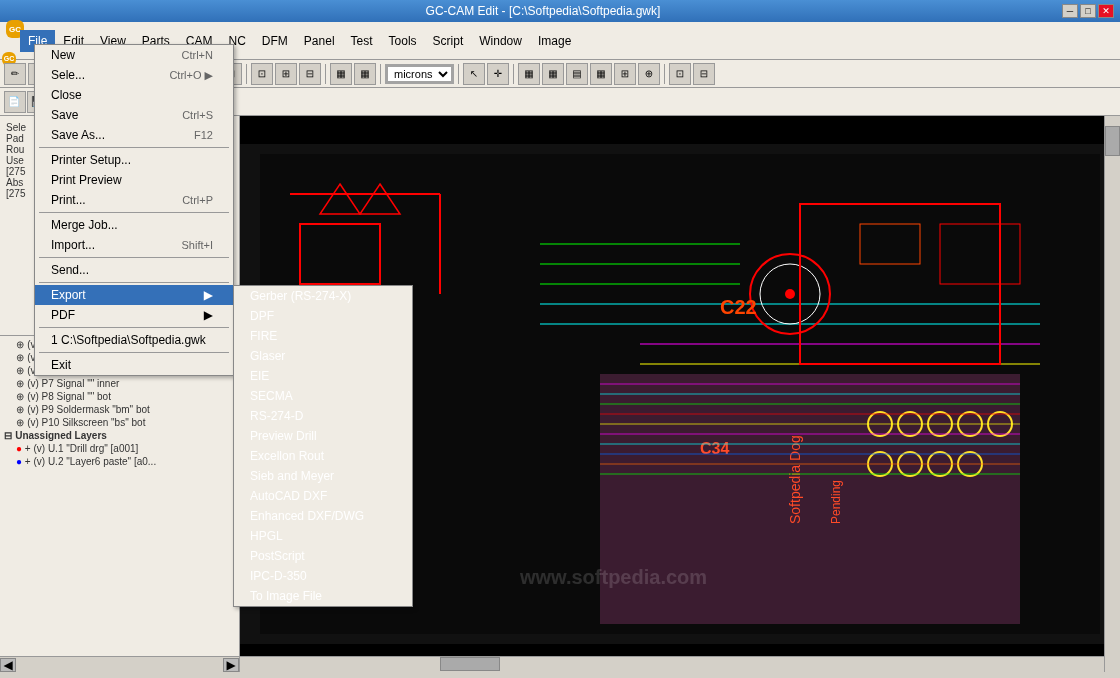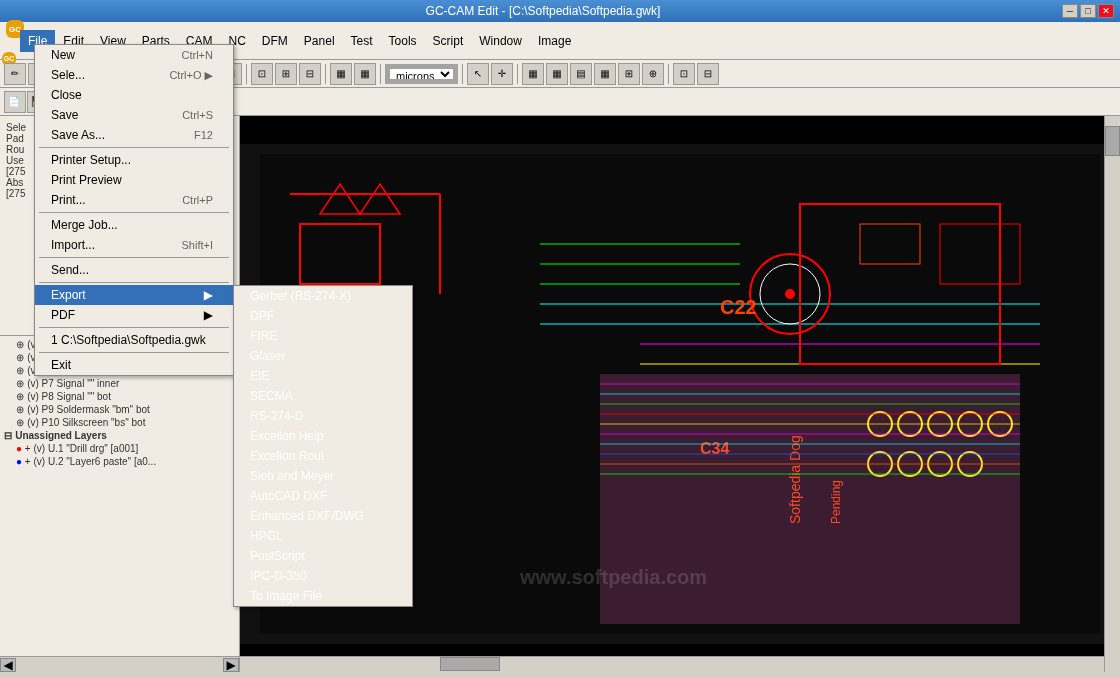--- a/index.html
+++ b/index.html
@@ -196,21 +196,21 @@
       border-bottom: 1px solid #999;
       display: flex;
       align-items: center;
       padding: 2px 4px;
       gap: 1px;
     }
 
     .units-select {
       height: 20px;
       font-size: 11px;
-      border: 5px solid #a3a3a3;
+      border: 3px solid #a3a3a3;
       background: white;
       padding: 0 2px;
     }
   </style>
 </head>
 <body>
 
 <div id="titlebar">
   <div class="gc-logo">GC</div>
   <span class="title">GC-CAM Edit - [C:\Softpedia\Softpedia.gwk]</span>
@@ -488,21 +488,21 @@
       <div class="dropdown-item">
         <span>EIE</span>
       </div>
       <div class="dropdown-item">
         <span>SECMA</span>
       </div>
       <div class="dropdown-item">
         <span>RS-274-D</span>
       </div>
       <div class="dropdown-item">
-        <span>Excellon Help</span>
+        <span>Preview Drill</span>
       </div>
       <div class="dropdown-item">
         <span>Excellon Rout</span>
       </div>
       <div class="dropdown-item">
         <span>Sieb and Meyer</span>
       </div>
       <div class="dropdown-item">
         <span>AutoCAD DXF</span>
       </div>

